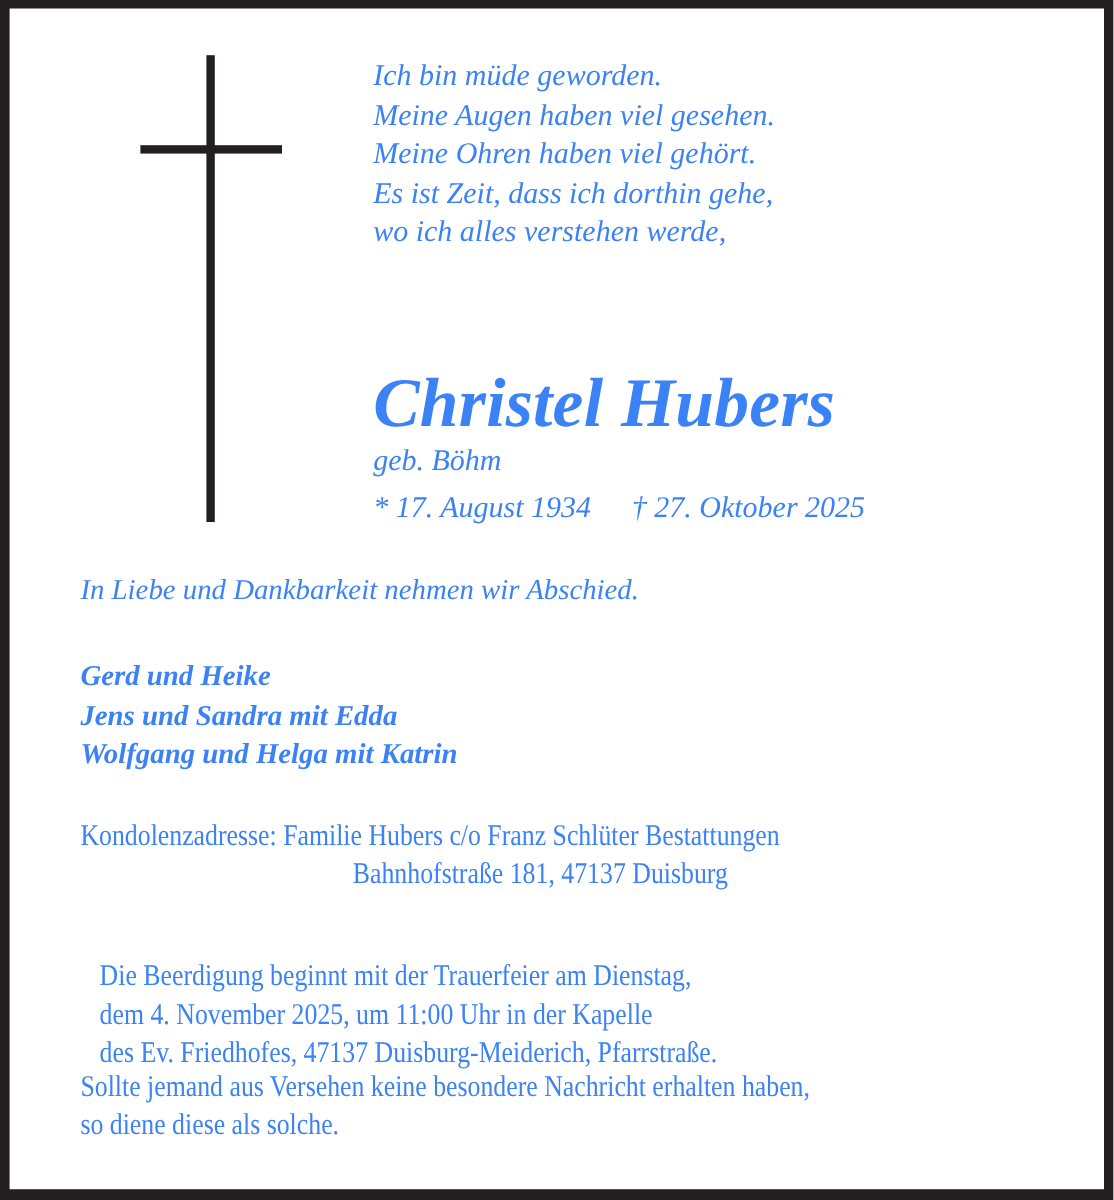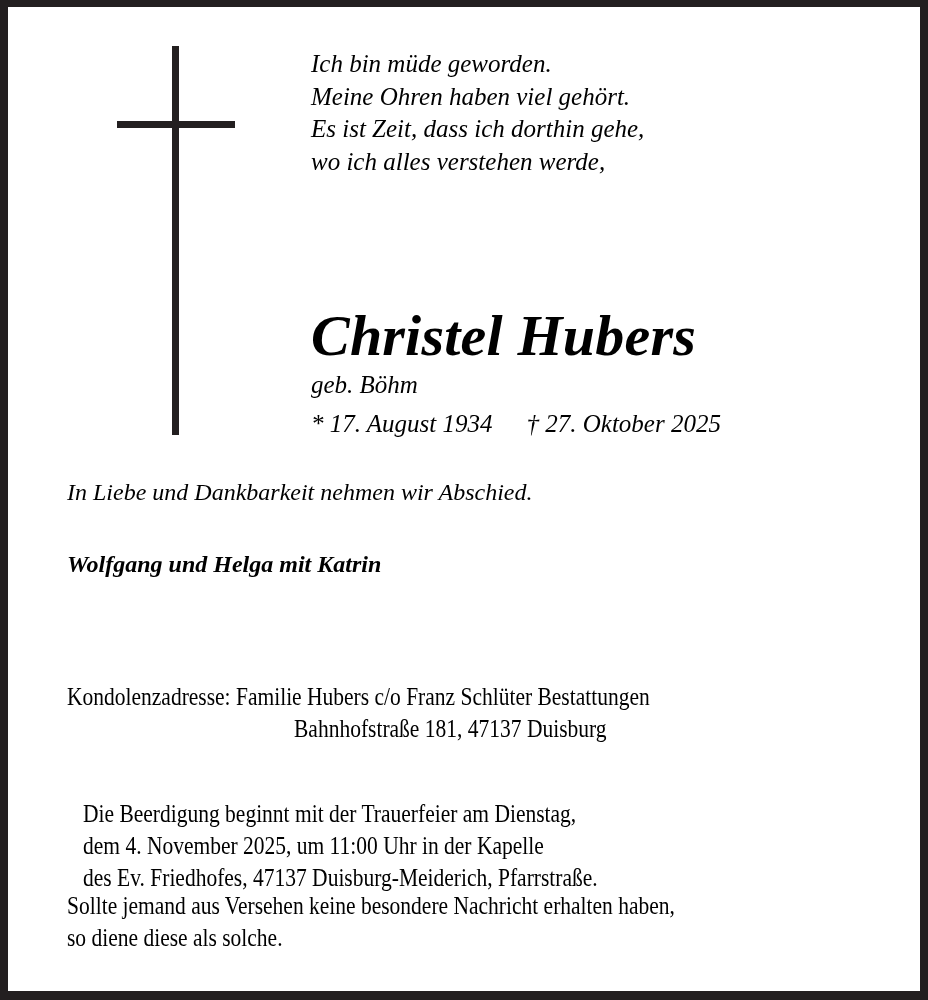--- a/index.html
+++ b/index.html
@@ -19,21 +19,21 @@
       width: 928px; height: 1000px;
       box-sizing: border-box;
       border-top: 7px solid #231f20;
       border-left: 8px solid #231f20;
       border-right: 8px solid #231f20;
       border-bottom: 9px solid #231f20;
       background: #ffffff;
     }
     .serif {
       font-family: "Liberation Serif", "DejaVu Serif", serif;
-      color: #000000;
+      color: #3b82f6;
     }
     .cross-v {
       position: absolute;
       left: 172px;
       top: 46px;
       width: 7px;
       height: 389px;
       background: #231f20;
     }
     .cross-h {
@@ -143,34 +143,37 @@
 
 <div class="frame"></div>
 
 <div>
   <div class="cross-v"></div>
   <div class="cross-h"></div>
 </div>
 
 <ul class="poem serif">
   <li>Ich bin müde geworden.</li>
+  <li>Meine Augen haben viel gesehen.</li>
   <li>Meine Ohren haben viel gehört.</li>
   <li>Es ist Zeit, dass ich dorthin gehe,</li>
   <li>wo ich alles verstehen werde,</li>
 </ul>
 
 <div class="name serif">Christel Hubers</div>
 <div class="birthname serif">geb. Böhm</div>
 <div class="dates serif">
   <span>* 17. August 1934</span><span class="gap"></span><span>† 27. Oktober 2025</span>
 </div>
 
 <div class="farewell serif">In Liebe und Dankbarkeit nehmen wir Abschied.</div>
 
 <ul class="family serif">
+  <li>Gerd und Heike</li>
+  <li>Jens und Sandra mit Edda</li>
   <li>Wolfgang und Helga mit Katrin</li>
 </ul>
 
 <div class="condolence serif">
   <div class="condensed">
     <span class="sq"><span>Kondolenzadresse:</span> <span>Familie Hubers c/o Franz Schlüter Bestattungen</span></span>
   </div>
   <div class="condensed line2">
     <span class="sq">Bahnhofstraße 181, 47137 Duisburg</span>
   </div>

